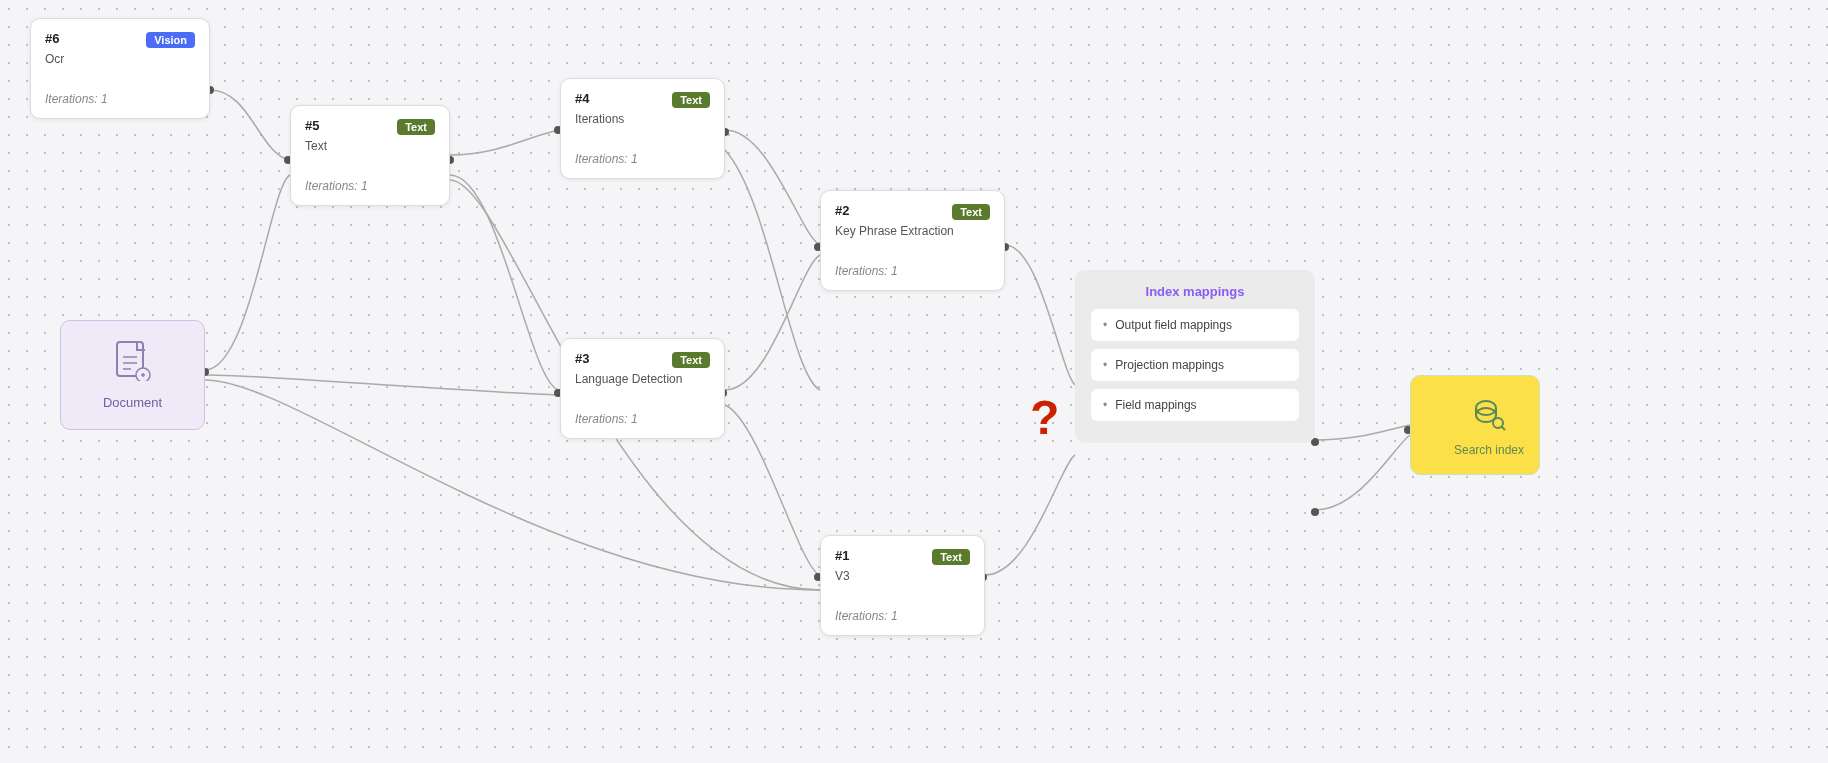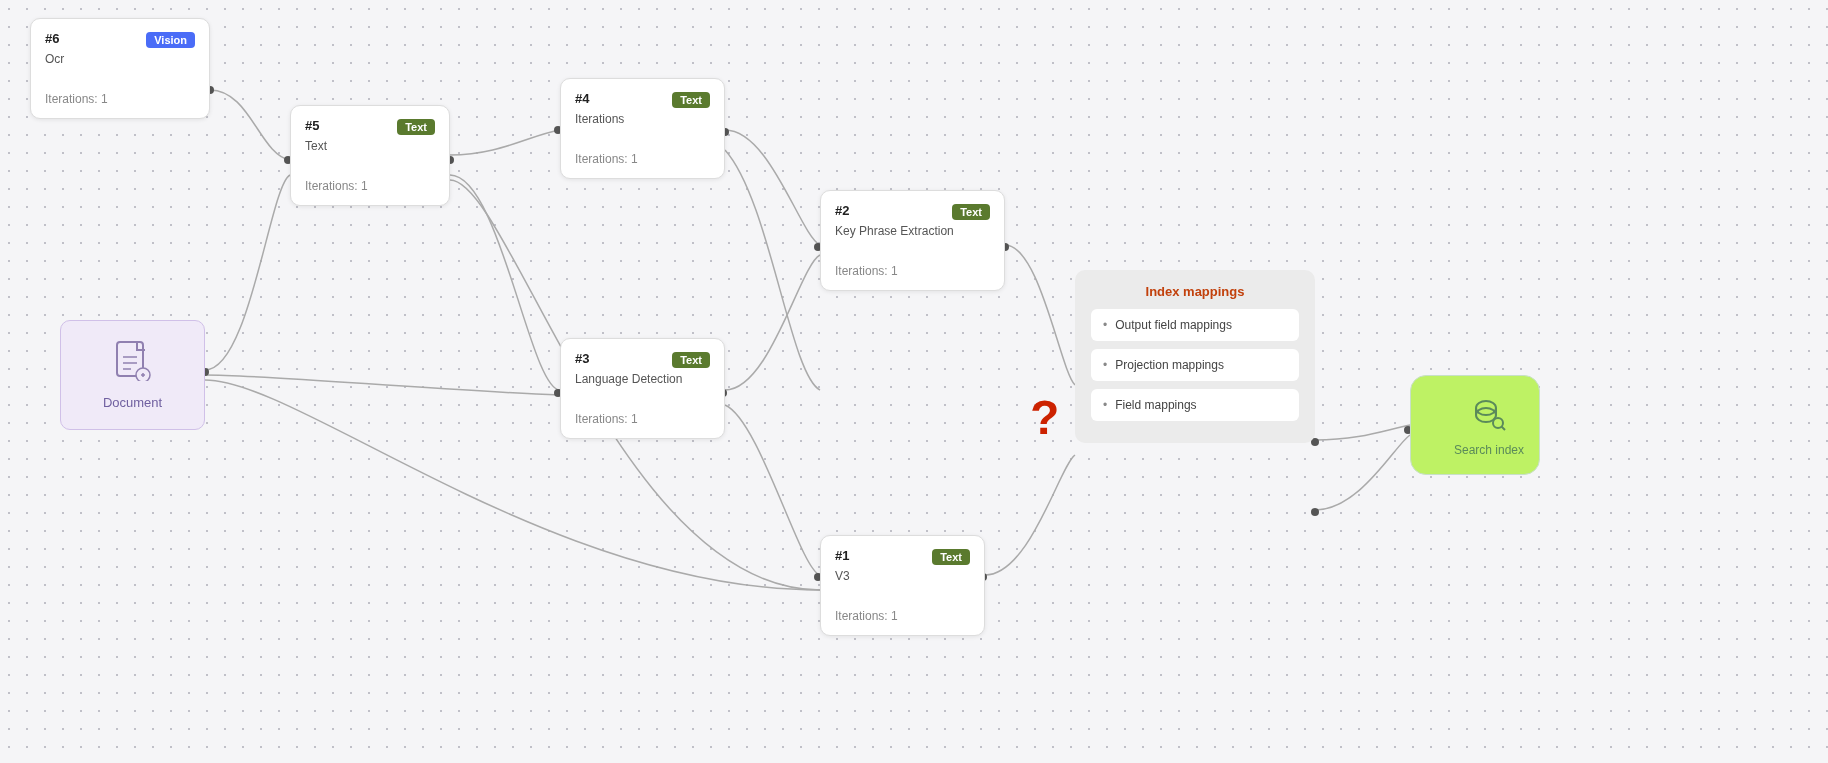--- a/index.html
+++ b/index.html
@@ -33,20 +33,21 @@
 
     .node-subtitle {
       font-size: 12px;
       color: #555;
       margin-bottom: 8px;
     }
 
     .node-iterations {
       font-size: 12px;
       color: #888;
+      font-style: italic;
     }
 
     .badge {
       display: inline-block;
       border-radius: 4px;
       padding: 2px 8px;
       font-size: 11px;
       font-weight: 600;
       color: #fff;
       float: right;
@@ -91,21 +92,21 @@
       position: absolute;
       background: #ebebeb;
       border-radius: 10px;
       padding: 14px 16px;
       width: 240px;
     }
 
     .index-panel-title {
       font-size: 13px;
       font-weight: 600;
-      color: #c2410c;
+      color: #8b5cf6;
       text-align: center;
       margin-bottom: 10px;
     }
 
     .mapping-item {
       background: #fff;
       border-radius: 6px;
       padding: 9px 12px;
       margin-bottom: 8px;
       font-size: 12px;
@@ -116,23 +117,23 @@
 
     .mapping-item::before {
       content: '•';
       color: #888;
       margin-right: 8px;
     }
 
     
     .node-search {
       position: absolute;
-      background: #bef264;
+      background: #fde047;
       border: 1px solid #c8e0c8;
-      border-radius: 16px;
+      border-radius: 10px;
       width: 120px;
       height: 90px;
       display: flex;
       flex-direction: column;
       align-items: center;
       justify-content: center;
       padding-left: 28px;
     }
 
     .search-icon {

